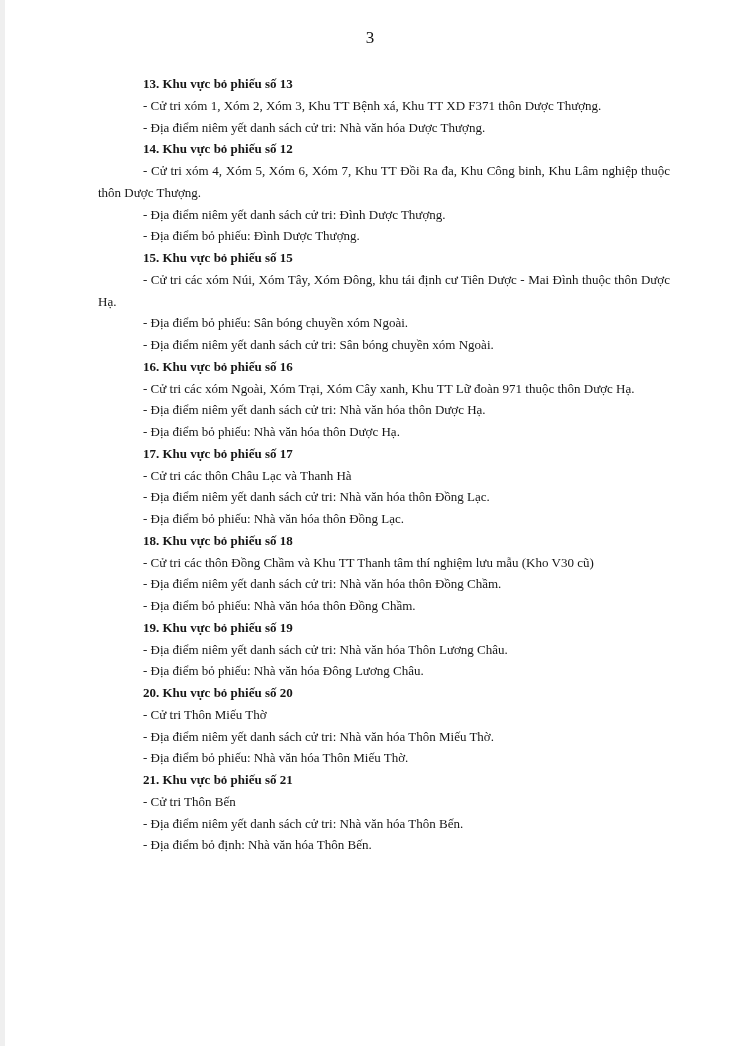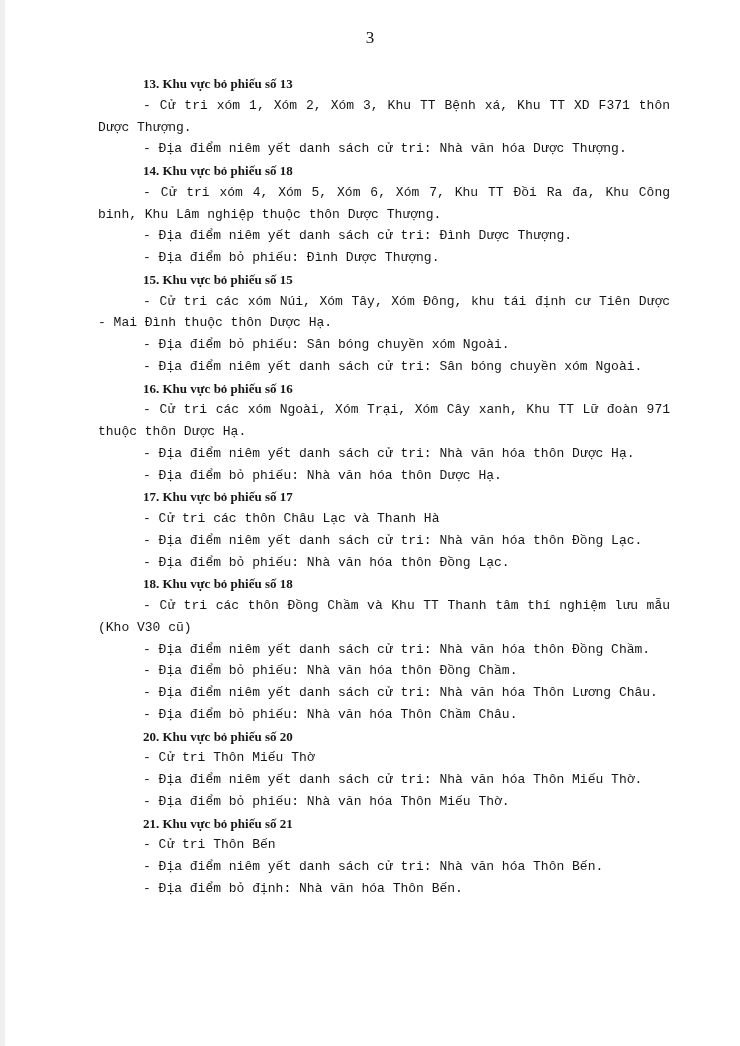--- a/index.html
+++ b/index.html
@@ -21,41 +21,40 @@
   .content {
     position: absolute; top: 73px; left: 98px; width: 572px;
     font-size: 13px; line-height: 21.75px;
   }
   .section-title {
     font-weight: bold; padding-left: 45px; margin: 0;
   }
   .line {
     margin: 0; text-indent: 45px; text-align: justify;
     text-align-last: left;
-    font-family: Liberation Mono, monospace;
   }
   .section.flat .line { text-indent: 0; padding-left: 45px; }
 </style>
 </head>
 <body>
 
 <div class="edge"></div>
 
 <div class="page-number">3</div>
 
 <div class="content">
 
   <div class="section">
     <p class="section-title">13. Khu vực bỏ phiếu số 13</p>
     <p class="line">- Cử tri xóm 1, Xóm 2, Xóm 3, Khu TT Bệnh xá, Khu TT XD F371 thôn Dược Thượng.</p>
     <p class="line">- Địa điểm niêm yết danh sách cử tri: Nhà văn hóa Dược Thượng.</p>
   </div>
 
   <div class="section">
-    <p class="section-title">14. Khu vực bỏ phiếu số 18</p>
+    <p class="section-title">14. Khu vực bỏ phiếu số 12</p>
     <p class="line">- Cử tri xóm 4, Xóm 5, Xóm 6, Xóm 7, Khu TT Đồi Ra đa, Khu Công binh, Khu Lâm nghiệp thuộc thôn Dược Thượng.</p>
     <p class="line">- Địa điểm niêm yết danh sách cử tri: Đình Dược Thượng.</p>
     <p class="line">- Địa điểm bỏ phiếu: Đình Dược Thượng.</p>
   </div>
 
   <div class="section">
     <p class="section-title">15. Khu vực bỏ phiếu số 15</p>
     <p class="line">- Cử tri các xóm Núi, Xóm Tây, Xóm Đông, khu tái định cư Tiên Dược - Mai Đình thuộc thôn Dược Hạ.</p>
     <p class="line">- Địa điểm bỏ phiếu: Sân bóng chuyền xóm Ngoài.</p>
     <p class="line">- Địa điểm niêm yết danh sách cử tri: Sân bóng chuyền xóm Ngoài.</p>
@@ -76,22 +75,23 @@
   </div>
 
   <div class="section">
     <p class="section-title">18. Khu vực bỏ phiếu số 18</p>
     <p class="line">- Cử tri các thôn Đồng Chầm và Khu TT Thanh tâm thí nghiệm lưu mẫu (Kho V30 cũ)</p>
     <p class="line">- Địa điểm niêm yết danh sách cử tri: Nhà văn hóa thôn Đồng Chầm.</p>
     <p class="line">- Địa điểm bỏ phiếu: Nhà văn hóa thôn Đồng Chầm.</p>
   </div>
 
   <div class="section flat">
+    <p class="section-title">19. Khu vực bỏ phiếu số 19</p>
     <p class="line">- Địa điểm niêm yết danh sách cử tri: Nhà văn hóa Thôn Lương Châu.</p>
-    <p class="line">- Địa điểm bỏ phiếu: Nhà văn hóa Thôn Chầm Châu.</p>
+    <p class="line">- Địa điểm bỏ phiếu: Nhà văn hóa Đông Lương Châu.</p>
   </div>
 
   <div class="section flat">
     <p class="section-title">20. Khu vực bỏ phiếu số 20</p>
     <p class="line">- Cử tri Thôn Miếu Thờ</p>
     <p class="line">- Địa điểm niêm yết danh sách cử tri: Nhà văn hóa Thôn Miếu Thờ.</p>
     <p class="line">- Địa điểm bỏ phiếu: Nhà văn hóa Thôn Miếu Thờ.</p>
   </div>
 
   <div class="section flat">

